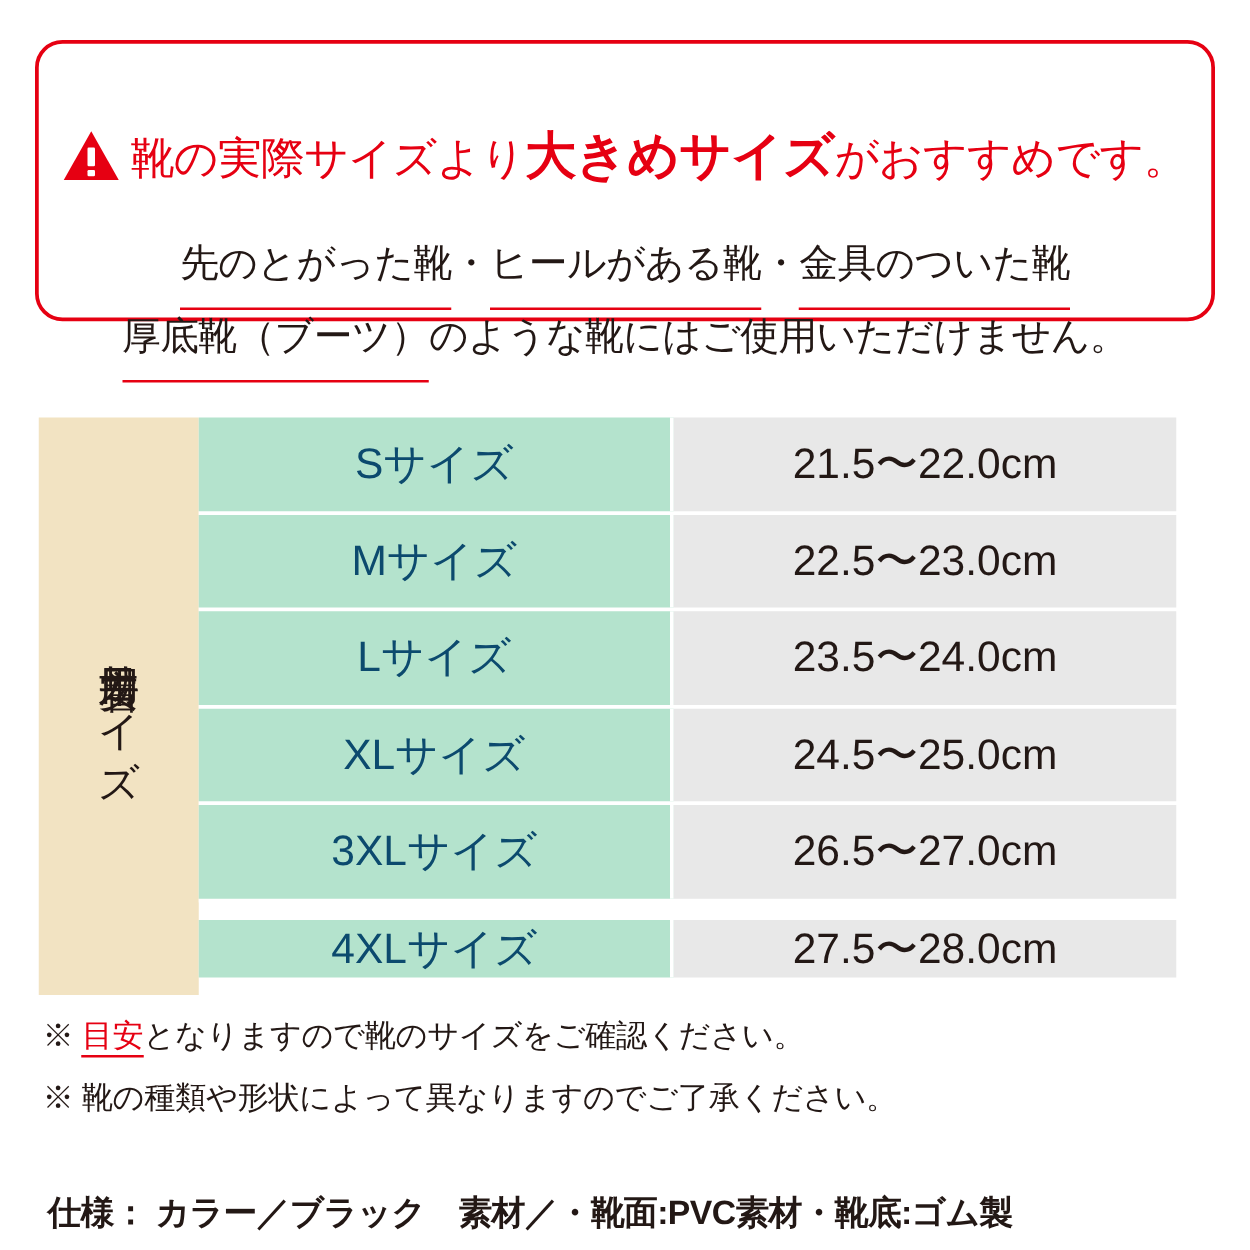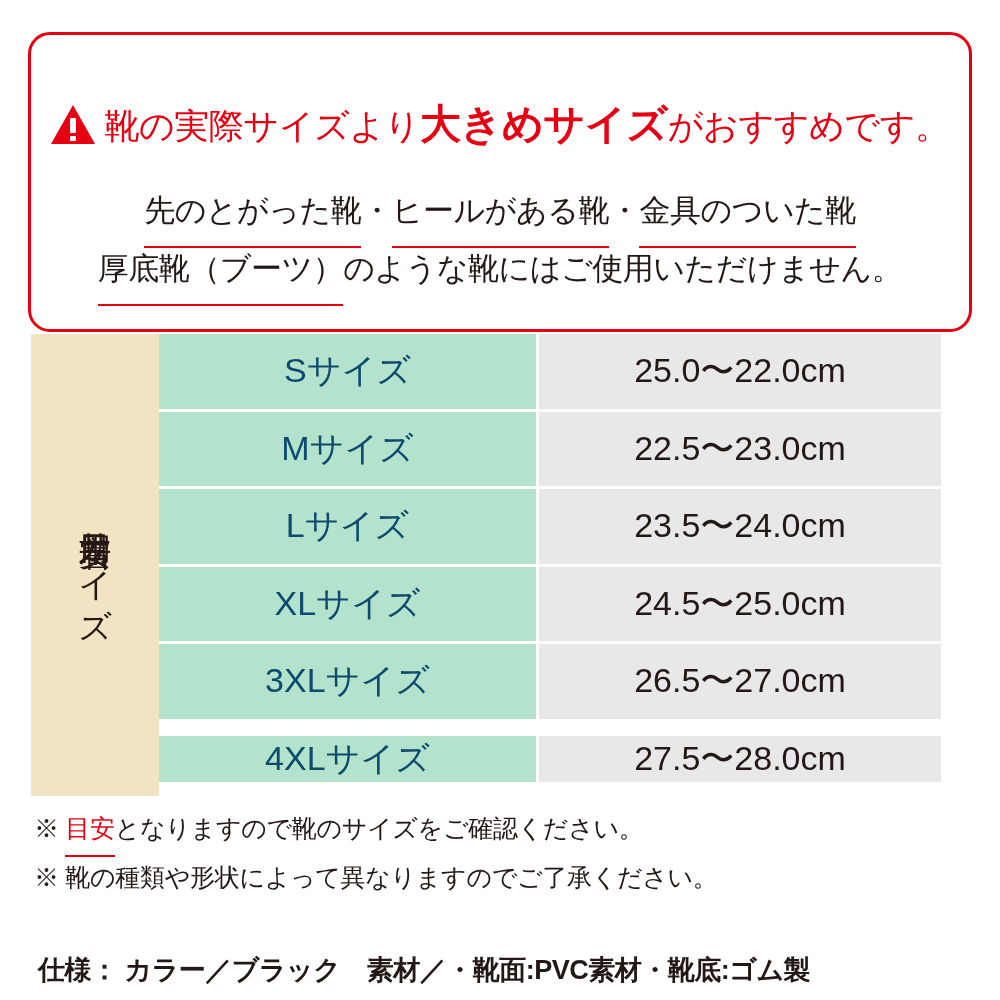--- a/index.html
+++ b/index.html
@@ -21,21 +21,21 @@
     height: 1000px;
     box-sizing: border-box;
   }
 
   
   .warning-box {
     position: absolute;
     left: 28px;
     top: 32px;
     width: 944px;
-    height: 300px;
+    height: 225px;
     box-sizing: border-box;
     border: 3px solid #e60012;
     border-radius: 22px;
     background: #ffffff;
   }
 
   .warn-line-1 {
     position: absolute;
     left: 0;
     right: 0;
@@ -183,21 +183,21 @@
   .note {
     font-size: 25px;
     letter-spacing: -0.3px;
     color: #231815;
     margin-bottom: 16px;
     white-space: nowrap;
   }
   .note .hl {
     color: #e60012;
     border-bottom: 2px solid #e60012;
-    padding-bottom: 13px;
+    padding-bottom: 1px;
   }
   .spec {
     position: absolute;
     left: 38px;
     top: 952px;
     font-size: 27px;
     letter-spacing: -0.5px;
     color: #231815;
     white-space: nowrap;
     font-weight: bold;
@@ -228,21 +228,21 @@
   <div class="size-table">
 
     <div class="row-label">
       <div class="row-label-text">着用目安サイズ</div>
     </div>
 
     <div class="table-rows">
 
       <div class="t-row">
         <div class="cell-size">Sサイズ</div>
-        <div class="cell-cm">25.0〜22.0cm</div>
+        <div class="cell-cm">21.5〜22.0cm</div>
       </div>
 
       <div class="t-row">
         <div class="cell-size">Mサイズ</div>
         <div class="cell-cm">22.5〜23.0cm</div>
       </div>
 
       <div class="t-row">
         <div class="cell-size">Lサイズ</div>
         <div class="cell-cm">23.5〜24.0cm</div>

